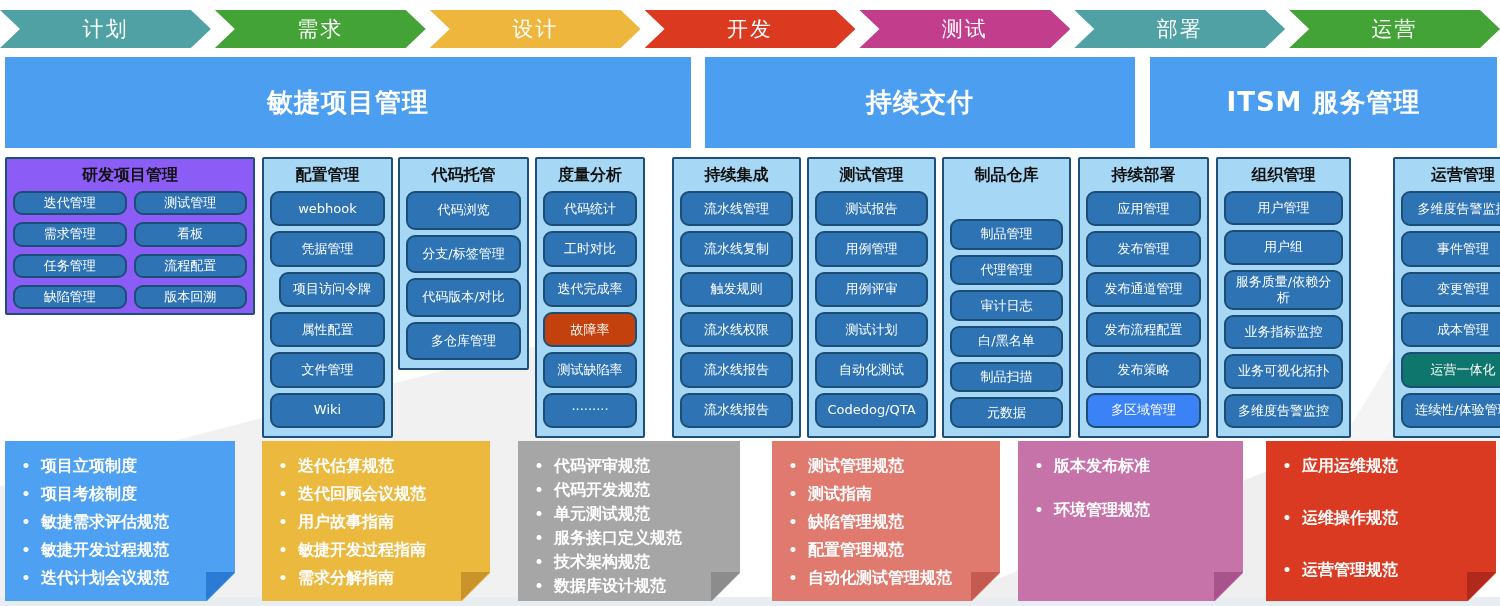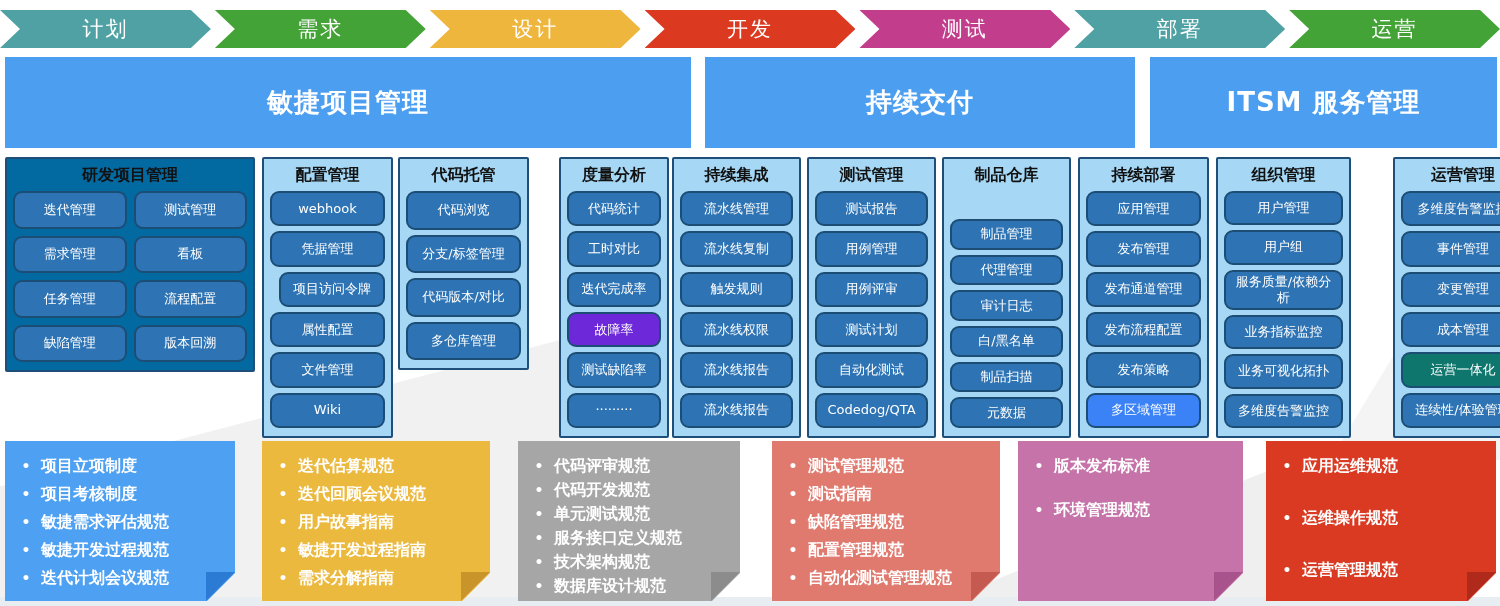--- a/index.html
+++ b/index.html
@@ -78,21 +78,21 @@
         <span>敏捷项目管理</span>
       </div>
       <div class="section" style="left: 705px; width: 430px; background: rgb(75, 158, 240);">
         <span>持续交付</span>
       </div>
       <div class="section" style="left: 1150px; width: 347px; background: rgb(75, 158, 240);">
         <span>ITSM 服务管理</span>
       </div>
     </div>
   <div id="columns">
-      <div class="col" style="left: 5px; width: 250px; height: 215px; background: #0369a1; border-color: rgb(31, 78, 121);">
+      <div class="col" style="left: 5px; width: 250px; height: 158px; background: #8b5cf6; border-color: rgb(31, 78, 121);">
         <div class="col-title">研发项目管理</div>
         <div class="col-items grid2">
           <div class="item" style="background: rgb(46, 116, 181); border-color: rgb(28, 77, 117);">迭代管理</div>
           <div class="item" style="background: rgb(46, 116, 181); border-color: rgb(28, 77, 117);">测试管理</div>
           <div class="item" style="background: rgb(46, 116, 181); border-color: rgb(28, 77, 117);">需求管理</div>
           <div class="item" style="background: rgb(46, 116, 181); border-color: rgb(28, 77, 117);">看板</div>
           <div class="item" style="background: rgb(46, 116, 181); border-color: rgb(28, 77, 117);">任务管理</div>
           <div class="item" style="background: rgb(46, 116, 181); border-color: rgb(28, 77, 117);">流程配置</div>
           <div class="item" style="background: rgb(46, 116, 181); border-color: rgb(28, 77, 117);">缺陷管理</div>
           <div class="item" style="background: rgb(46, 116, 181); border-color: rgb(28, 77, 117);">版本回溯</div>
@@ -111,27 +111,27 @@
       </div>
       <div class="col" style="left: 398px; width: 131px; height: 213px; background: rgb(166, 216, 246); border-color: rgb(31, 78, 121);">
         <div class="col-title">代码托管</div>
         <div class="col-items">
           <div class="item" style="background: rgb(46, 116, 181); border-color: rgb(28, 77, 117);">代码浏览</div>
           <div class="item" style="background: rgb(46, 116, 181); border-color: rgb(28, 77, 117);">分支/标签管理</div>
           <div class="item" style="background: rgb(46, 116, 181); border-color: rgb(28, 77, 117);">代码版本/对比</div>
           <div class="item" style="background: rgb(46, 116, 181); border-color: rgb(28, 77, 117);">多仓库管理</div>
         </div>
       </div>
-      <div class="col" style="left: 535px; width: 110px; height: 281px; background: rgb(166, 216, 246); border-color: rgb(31, 78, 121); margin-left: 24px;">
+      <div class="col" style="left: 535px; width: 110px; height: 281px; background: rgb(166, 216, 246); border-color: rgb(31, 78, 121);">
         <div class="col-title">度量分析</div>
         <div class="col-items">
           <div class="item" style="background: rgb(46, 116, 181); border-color: rgb(28, 77, 117);">代码统计</div>
           <div class="item" style="background: rgb(46, 116, 181); border-color: rgb(28, 77, 117);">工时对比</div>
           <div class="item" style="background: rgb(46, 116, 181); border-color: rgb(28, 77, 117);">迭代完成率</div>
-          <div class="item" style="background: #6d28d9; border-color: rgb(28, 77, 117);">故障率</div>
+          <div class="item" style="background: #c2410c; border-color: rgb(28, 77, 117);">故障率</div>
           <div class="item" style="background: rgb(46, 116, 181); border-color: rgb(28, 77, 117);">测试缺陷率</div>
           <div class="item" style="background: rgb(46, 116, 181); border-color: rgb(28, 77, 117);">·········</div>
         </div>
       </div>
       <div class="col" style="left: 672px; width: 129px; height: 281px; background: rgb(166, 216, 246); border-color: rgb(31, 78, 121);">
         <div class="col-title">持续集成</div>
         <div class="col-items">
           <div class="item" style="background: rgb(46, 116, 181); border-color: rgb(28, 77, 117);">流水线管理</div>
           <div class="item" style="background: rgb(46, 116, 181); border-color: rgb(28, 77, 117);">流水线复制</div>
           <div class="item" style="background: rgb(46, 116, 181); border-color: rgb(28, 77, 117);">触发规则</div>

